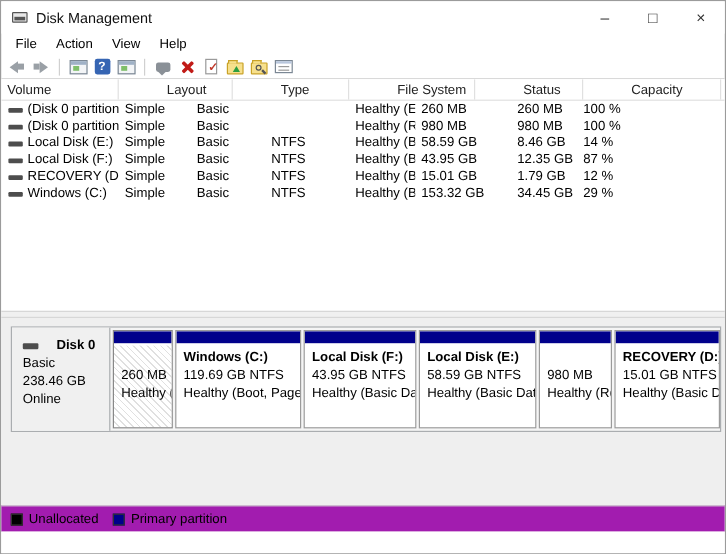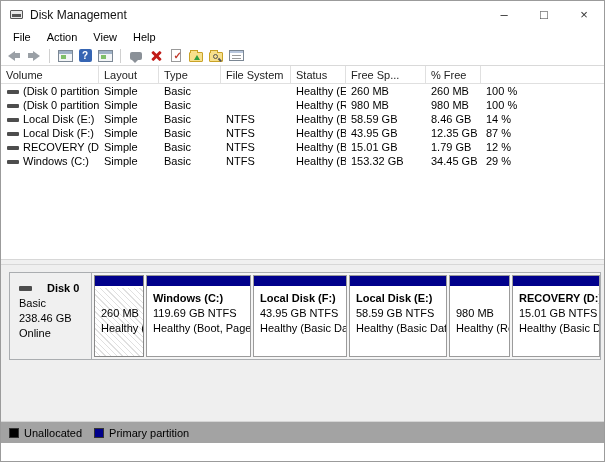--- a/index.html
+++ b/index.html
@@ -50,21 +50,21 @@
                border-right:3px solid transparent; border-bottom:5px solid #2e9e3f;}
   .folder .lens{ position:absolute; left:3px; top:1px; width:5px; height:5px; border:1.5px solid #555; border-radius:50%;}
   .folder .handle{ position:absolute; left:8px; top:6px; width:4px; height:1.5px; background:#555; transform:rotate(45deg);}
   .props{ width:15px; height:11px; border:1px solid #7b8794; background:#fff; position:relative;}
   .props::before{ content:""; position:absolute; top:0; left:0; right:0; height:2px; background:#b8c6dc;}
   .props::after{ content:""; position:absolute; left:2px; top:4px; width:9px; height:1px; background:#9a9a9a;
                  box-shadow:0 3px 0 #9a9a9a;}
   
   .toppane{ height:193px; flex-shrink:0; background:#fff; overflow:hidden;}
   .vt-grid{ display:grid; grid-template-columns:98px 60px 62px 70px 55px 80px 55px 55px 1fr;}
-  .vt-header{ height:18px; border-bottom:1px solid #e0e0e0; align-items:stretch;}
+  .vt-header{ height:18px; border-bottom:1px solid #e0e0e0; align-items:stretch;gap:35px;}
   .hcell{ font-size:11px; color:#222; padding-left:5px; border-right:1px solid #e0e0e0; display:flex; align-items:center; white-space:nowrap; overflow:hidden;}
   .vt-row{ height:14px; align-items:center; font-size:11px;}
   .cell{ padding-left:5px; white-space:nowrap; overflow:hidden;}
   .c-volume{ display:flex; align-items:center; gap:4px; padding-left:6px;}
   .vol-icon{ width:12px; height:4px; background:#4d4d4d; border-radius:1px; flex-shrink:0; margin-top:1px;}
   
   .splitter{ height:6px; background:#f0f0f0; border-top:1px solid #d7d7d7; border-bottom:1px solid #d7d7d7; flex-shrink:0;}
   
   .bottompane{ flex:1; background:#efefef; padding:7px 3px 0 8px; overflow:hidden;}
   .disk-band{ display:flex; height:88px; border:1px solid #aaadb0; background:#f5f5f5;}
@@ -75,21 +75,21 @@
   .partitions{ flex:1; display:flex; gap:2px; padding:2px;}
   .partition{ border:1px solid #9b9b9b; background:#fff; display:flex; flex-direction:column; overflow:hidden; flex-shrink:0;}
   .partition:last-of-type{ flex:1;}
   .part-strip{ height:10px; background:#00008B; flex-shrink:0; margin-bottom:2px;}
   .part-body{ padding:3px 0 0 6px; font-size:11px; line-height:15px; overflow:hidden;}
   .part-name{ font-weight:bold; white-space:nowrap; height:15px;}
   .part-size,.part-status{ white-space:nowrap;}
   .partition.selected .part-body{ background:repeating-linear-gradient(45deg,#ffffff 0 3px,#e0e0e0 3px 4px); height:100%;}
   .partition.selected{ border-color:#888;}
   
-  .legendbar{ height:22px; background:#a3a3a3; border-top:1px solid #d5d5d5; display:flex; align-items:center;
+  .legendbar{ height:22px; background:#a21caf; border-top:1px solid #d5d5d5; display:flex; align-items:center;
               padding-left:8px; gap:12px; font-size:11px; flex-shrink:0;}
   .legend-item{ display:flex; align-items:center; gap:5px;}
   .legend-swatch{ width:10px; height:10px; border:1px solid #333;}
   .bottomstrip{ height:18px; background:#fff; flex-shrink:0;}
 </style>
 </head>
 <body>
 
 <div class="window">
 
@@ -165,20 +165,21 @@
         <div class="hcell">Volume</div>
 
         <div class="hcell">Layout</div>
 
         <div class="hcell">Type</div>
 
         <div class="hcell">File System</div>
 
         <div class="hcell">Status</div>
 
+        <div class="hcell">Capacity</div>
 
         <div class="hcell">Free Sp...</div>
 
         <div class="hcell">% Free</div>
       </div>
     <div>
 
         <div class="vt-grid vt-row">
           <div class="cell c-volume">
             <span class="vol-icon"></span>

